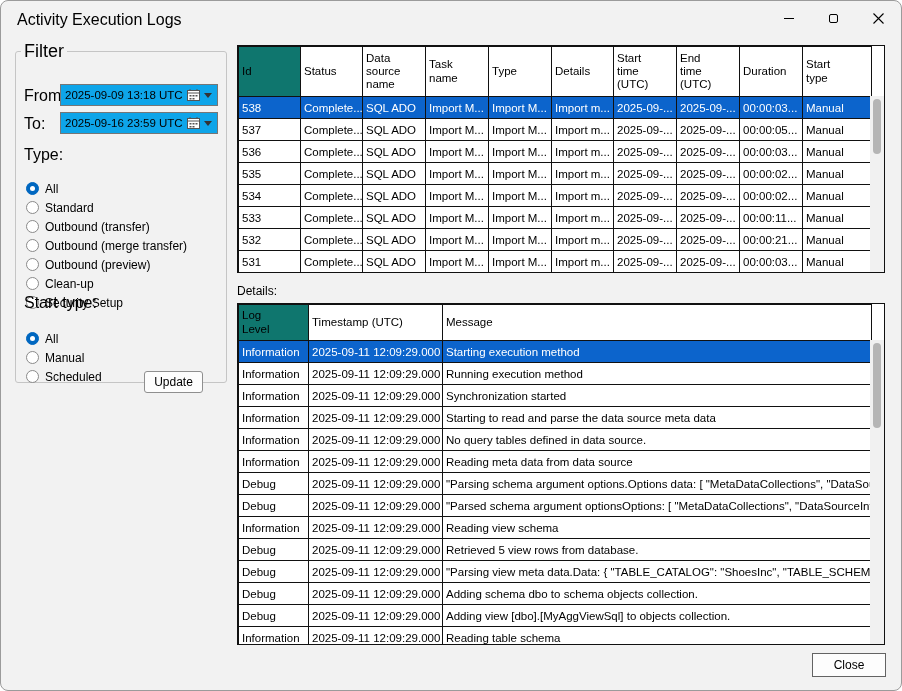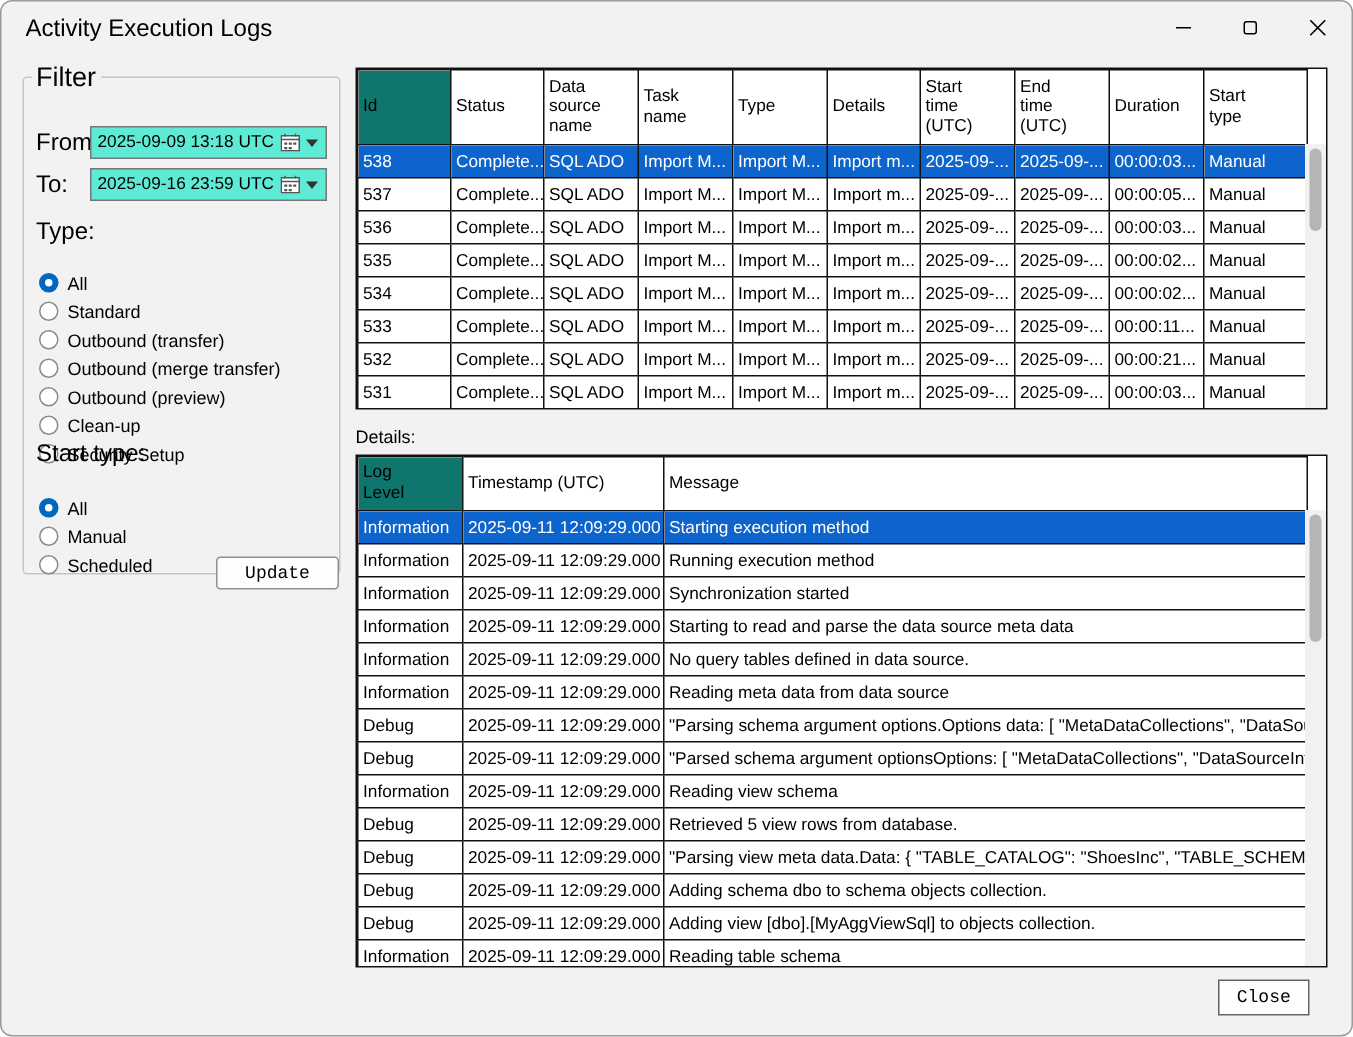--- a/index.html
+++ b/index.html
@@ -29,21 +29,21 @@
     border: 1px solid #c5c5c5; border-radius: 3px; min-width: 0; background: transparent;
   }
   fieldset.filter legend { margin-left: 5px; padding: 0 3px; font-size: 18px; }
   .flabel { position: absolute; font-size: 16px; white-space: nowrap; }
   .from-label { left: 8px; top: 25px; }
   .to-label { left: 8px; top: 53px; }
   .type-label { left: 8px; top: 84px; }
   .starttype-label { left: 8px; top: 232px; }
   .dtp {
     position: absolute; left: 44px; width: 158px; height: 22px;
-    background: #5eead4; border: 1px solid #767676;
+    background: #0ea5e9; border: 1px solid #767676;
     display: flex; align-items: center; padding: 0 3px 0 4px;
   }
   .from-dtp { top: 22px; }
   .to-dtp { top: 50px; }
   .dtp-text { flex: 1; font-size: 11.5px; white-space: nowrap; overflow: hidden; }
   .dtp-cal { width: 16px; display: flex; align-items: center; justify-content: center; }
   .dtp-arrow { width: 13px; display: flex; align-items: center; justify-content: center; }
   .tri { width: 0; height: 0; border-left: 4px solid transparent; border-right: 4px solid transparent; border-top: 5px solid #333; }
   .radio-group { position: absolute; left: 10px; display: flex; flex-direction: column; gap: 4px; margin-top: 19px; }
   .type-group { top: 100px; }
@@ -56,22 +56,22 @@
   .radio.on { background: #0067c0; border-color: #0067c0; }
   .radio.on::after {
     content: ""; position: absolute; left: 3px; top: 3px; width: 5px; height: 5px;
     border-radius: 50%; background: #fff;
   }
   .radio-label { font-size: 12px; white-space: nowrap; }
   .btn {
     background: #fdfdfd; border: 1px solid #8f8f8f; border-radius: 3px;
     font-family: inherit; font-size: 12px; color: #000;
   }
-  .update-btn { position: absolute; left: 128px; top: 309px; width: 82px; height: 22px; font-family: Liberation Mono, monospace; }
-  .close-btn { position: absolute; left: 811px; top: 652px; width: 61px; height: 24px; border-radius: 0; border-color: #636363; font-family: Liberation Mono, monospace; }
+  .update-btn { position: absolute; left: 128px; top: 309px; width: 59px; height: 22px; }
+  .close-btn { position: absolute; left: 811px; top: 652px; width: 74px; height: 24px; border-radius: 0; border-color: #636363; }
   
   .tablewrap { position: absolute; background: #fff; border: 1px solid #111; overflow: hidden; }
   .actwrap { left: 236px; top: 44px; width: 648px; height: 228px; }
   .detwrap { left: 236px; top: 302px; width: 648px; height: 342px; }
   table.grid { border-collapse: collapse; table-layout: fixed; width: 633px; background: #fff; }
   .grid th, .grid td {
     border: 1px solid #111; text-align: left; font-weight: 400;
     padding: 2px 3px; overflow: hidden; font-size: 11.5px;
   }
   .grid th { white-space: pre-line; vertical-align: middle; background: #fff; line-height: 1.15; }

